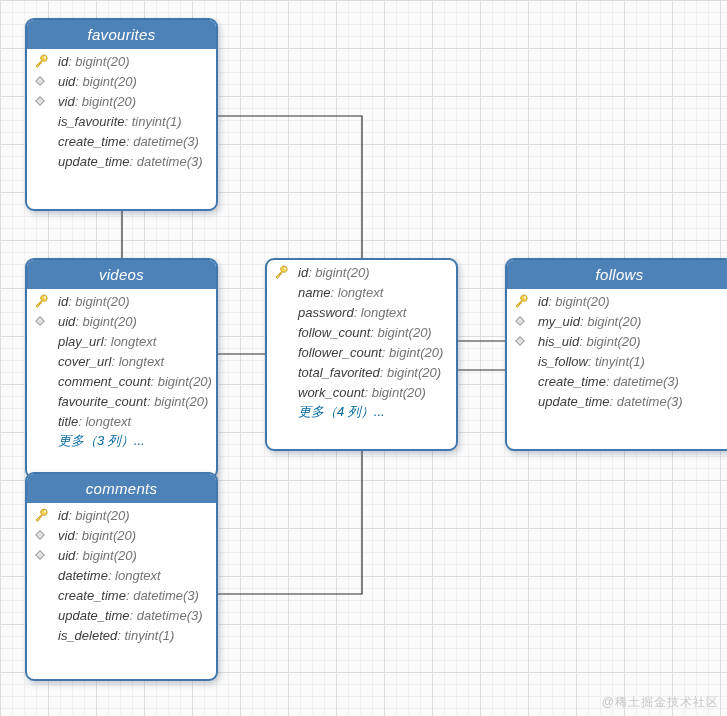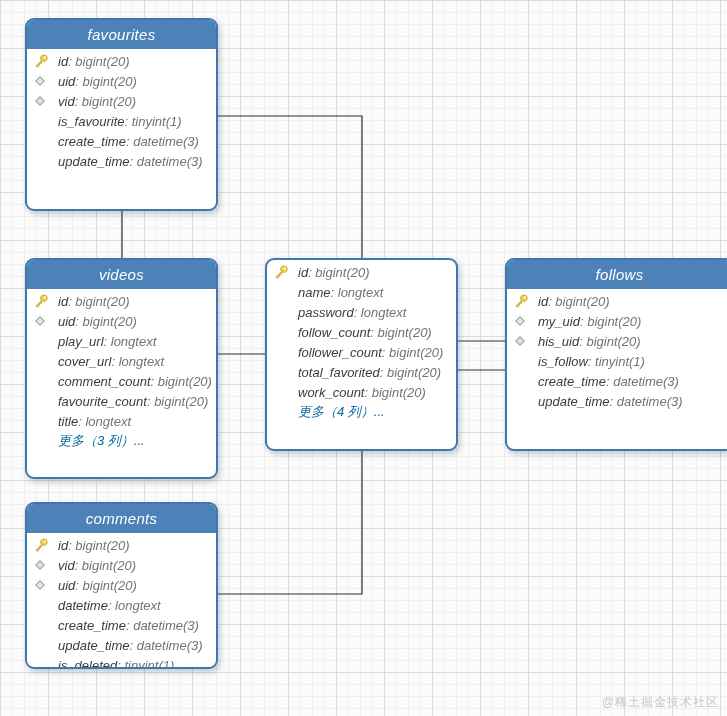--- a/index.html
+++ b/index.html
@@ -263,21 +263,21 @@
           <span class="fname">create_time</span>
           <span class="ftype">: datetime(3)</span>
         </div>
         <div class="frow">
           <span class="ficon"></span>
           <span class="fname">update_time</span>
           <span class="ftype">: datetime(3)</span>
         </div>
       </div>
     </div>
-    <div class="table" style="left: 25px; top: 502px; width: 193px; height: 167px;">
+    <div class="table" style="left: 25px; top: 472px; width: 193px; height: 209px;">
       <div class="thead">comments</div>
       <div class="tbody">
         <div class="frow">
           <span class="ficon">
             <svg width="16" height="14" viewBox="0 0 16 14">
               <path d="M10.1 1.1 a3.1 3.1 0 0 1 3.1 3.1 a3.1 3.1 0 0 1 -4.6 2.7 l-1.2 1.2 -0.25 1.5 -1.5 0.25 -0.25 1.5 -2.1 2 -1.3-1.3 5.6-5.6 a3.1 3.1 0 0 1 2.5-5.35z" fill="#f7d04a" stroke="#c6982f" stroke-width="0.9"></path>
               <circle cx="11" cy="3.6" r="1.1" fill="#fffbe8"></circle>
             </svg>
           </span>
           <span class="fname">id</span>

